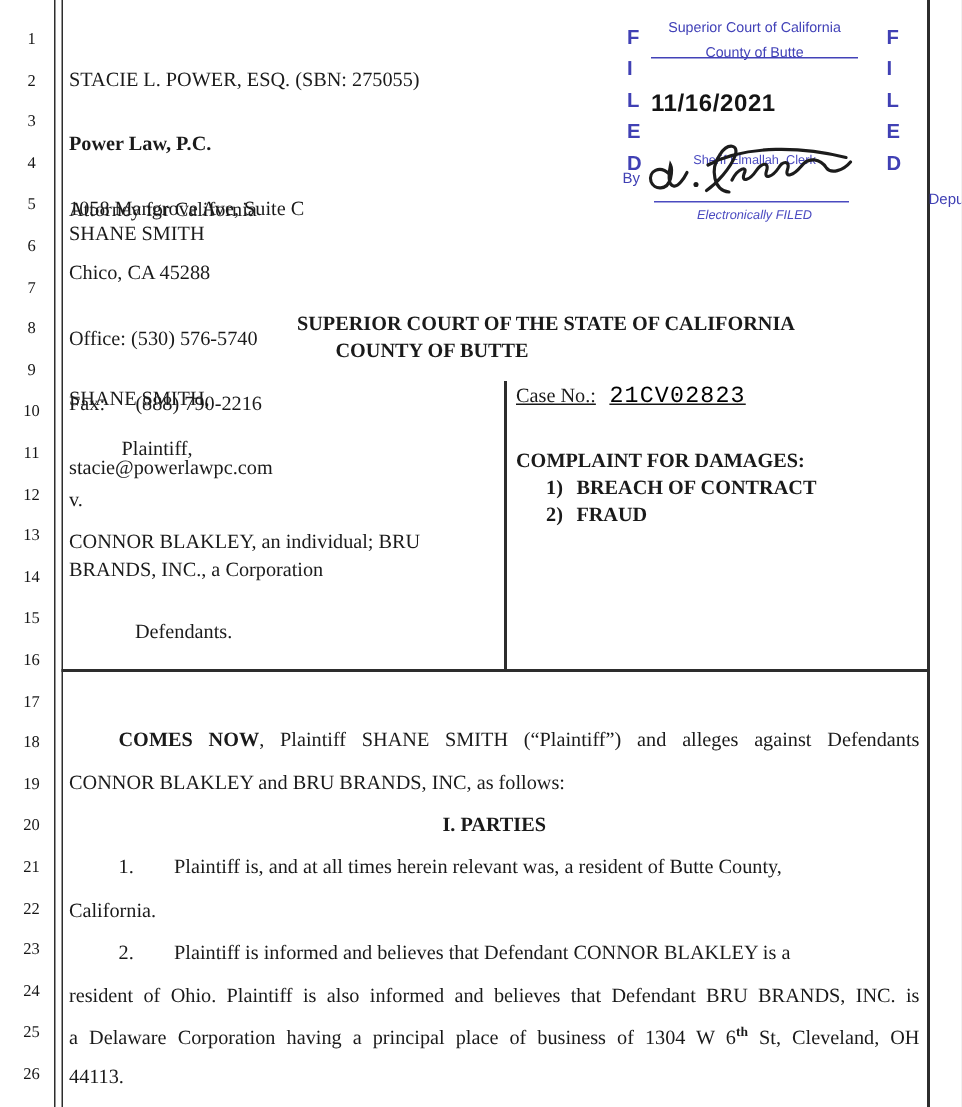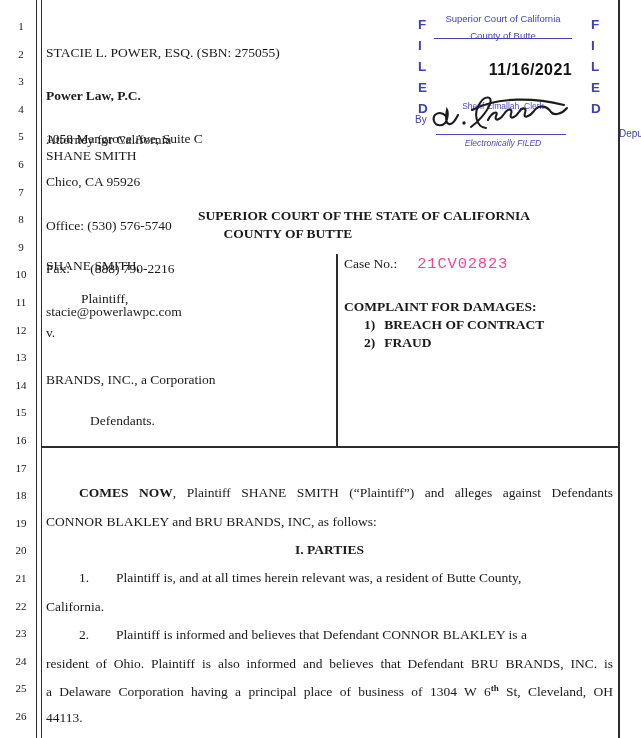--- a/index.html
+++ b/index.html
@@ -26,42 +26,42 @@
     font-family:"Liberation Sans", sans-serif;}
   .st-col{position:absolute;top:4px;line-height:21px;font-size:13.5px;font-weight:bold;color:#4040b4;}
   .st-col div{height:21px;}
   .st-left{left:6px;}
   .st-right{left:179px;}
   .st-by{position:absolute;left:3px;top:104px;font-size:10px;color:#4040b4;}
   .st-deputy{position:absolute;left:160px;top:118px;font-size:10px;color:#4040b4;padding-left:47px;}
   .st-court{position:absolute;left:22px;top:3px;width:138px;text-align:center;
     font-size:9.5px;color:#4242b8;border-bottom:1.4px solid #4242b8;padding-bottom:14px;}
   .st-county{position:absolute;left:22px;top:20px;width:138px;text-align:center;font-size:9.5px;color:#4242b8;}
-  .st-date{position:absolute;left:22px;top:51px;width:138px;text-align:right;
+  .st-date{position:absolute;left:22px;top:51px;width:138px;text-align:left;
     font-size:16px;font-weight:600;color:#141414;letter-spacing:.4px;}
   .st-clerk{position:absolute;left:20px;top:91px;width:142px;text-align:center;font-size:8.5px;color:#4a4ac0;}
   .st-sig{position:absolute;left:14px;top:74px;width:150px;height:52px;}
   .st-sigline{position:absolute;left:24px;top:124px;width:130px;height:1.4px;background:#4a4ac0;}
   .st-efiled{position:absolute;left:22px;top:128px;width:138px;text-align:center;
     font-size:8.5px;font-style:italic;color:#4a4ac0;}
   
   .title1{position:absolute;left:46px;top:208px;width:484px;text-align:right;
     font-weight:bold;font-size:13.5px;}
   .title2{position:absolute;left:46px;top:226px;width:484px;text-align:center;
     font-weight:bold;font-size:13.5px;}
   
   .cap{position:absolute;font-size:13.5px;}
   .cap-pl{left:46px;top:258px;}
   .cap-plrole{left:81px;top:291px;}
   .cap-v{left:46px;top:325px;}
   .cap-def1{left:46px;top:353px;}
   .cap-def2{left:46px;top:372px;}
   .cap-defrole{left:90px;top:413px;}
-  .cap-case{left:344px;top:256px;display:flex;align-items:flex-start;gap:20px;}
-  .case-no{font-family:"Liberation Mono", monospace;font-size:15.5px;color:#ec4899;
+  .cap-case{left:344px;top:256px;display:flex;align-items:flex-start;gap:9px;text-decoration:underline;}
+  .case-no{font-family:"Liberation Mono", monospace;font-size:15.5px;color:#000000;
     letter-spacing:.8px;margin-top:-1px;font-weight:500;}
   .cap-comp{left:344px;top:299px;font-weight:bold;}
   .cap-count{left:364px;font-weight:bold;display:flex;gap:9px;}
   .cap-count1{top:317px;}
   .cap-count2{top:335px;}
   
   .bl{position:absolute;font-size:13.5px;line-height:16px;}
   .just{text-align:justify;text-align-last:justify;}
   .bl .num{display:inline-block;width:37px;}
   .bold{font-weight:bold;}
@@ -101,21 +101,21 @@
   <div class="ln" style="top:592px">22</div>
   <div class="ln" style="top:619px">23</div>
   <div class="ln" style="top:647px">24</div>
   <div class="ln" style="top:674px">25</div>
   <div class="ln" style="top:702px">26</div>
 
   <div class="atty">
     <div>STACIE L. POWER, ESQ. (SBN: 275055)</div>
     <div class="b">Power Law, P.C.</div>
     <div>1058 Mangrove Ave, Suite C</div>
-    <div>Chico, CA 95926</div>
+    <div>Chico, CA 45288</div>
     <div>Office: (530) 576-5740</div>
     <div>Fax:      (888) 790-2216</div>
     <div>stacie@powerlawpc.com</div>
   </div>
   <div class="atty2">
     <div>Attorney for California</div>
     <div>SHANE SMITH</div>
   </div>
 
   <div class="stamp">
@@ -154,20 +154,21 @@
 
   <div class="title1">SUPERIOR COURT OF THE STATE OF CALIFORNIA</div>
   <div class="title2">COUNTY OF BUTTE</div>
 
   <div class="caption-divider"></div>
   <div class="caption-bottom"></div>
 
   <div class="cap cap-pl">SHANE SMITH,</div>
   <div class="cap cap-plrole">Plaintiff,</div>
   <div class="cap cap-v">v.</div>
+  <div class="cap cap-def1">CONNOR BLAKLEY, an individual; BRU</div>
   <div class="cap cap-def2">BRANDS, INC., a Corporation</div>
   <div class="cap cap-defrole">Defendants.</div>
 
   <div class="cap cap-case">
     <span>Case No.:</span>
     <span class="case-no">21CV02823</span>
   </div>
   <div class="cap cap-comp">COMPLAINT FOR DAMAGES:</div>
   <div class="cap cap-count cap-count1">
     <span>1)</span>

